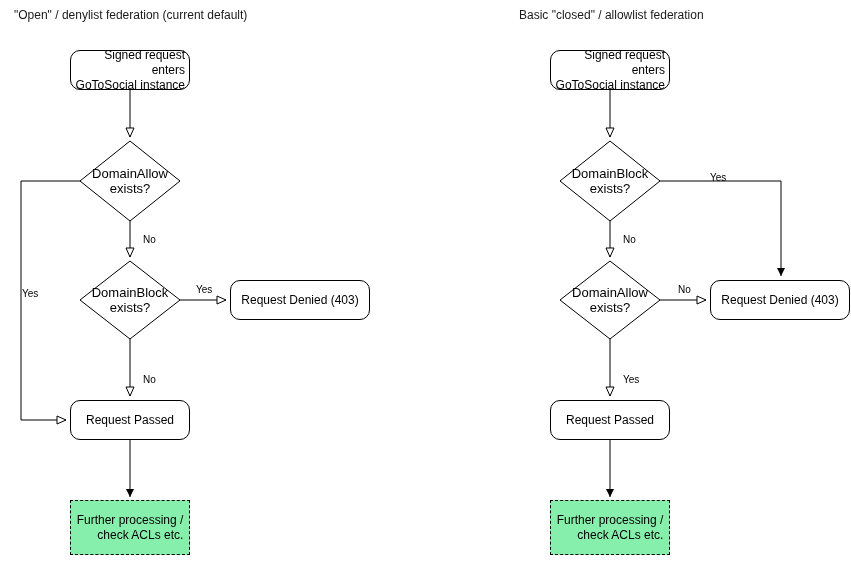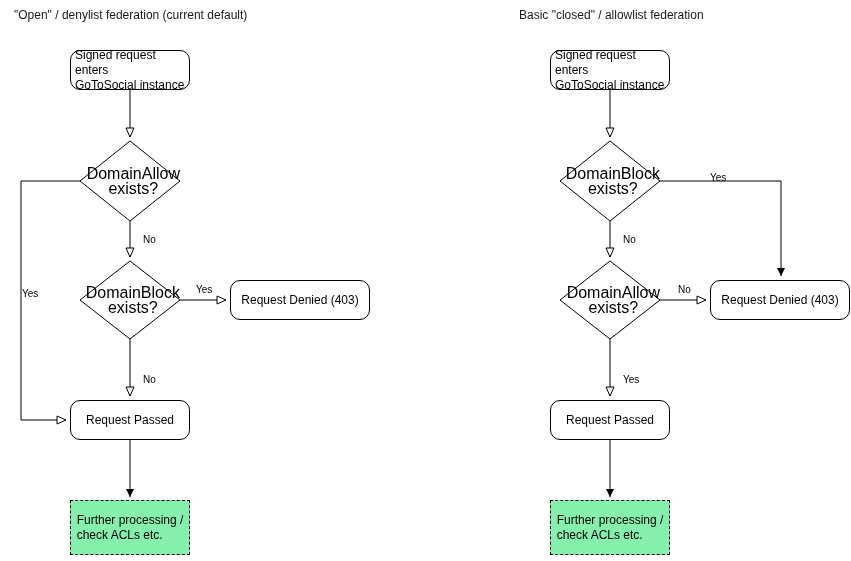--- a/index.html
+++ b/index.html
@@ -32,21 +32,21 @@
   }
   #title-left  { left: 14px;  top: 8px; }
   #title-right { left: 519px; top: 8px; }
 
   .node {
     position: absolute;
     box-sizing: border-box;
     display: flex;
     align-items: center;
     justify-content: center;
-    text-align: left;
+    text-align: right;
     font-size: 12px;
     line-height: 15px;
     color: #000000;
     font-family: "Liberation Sans", sans-serif;
   }
   .node.rounded {
     border: 1px solid #000000;
     border-radius: 10px;
     background: #ffffff;
   }
@@ -57,23 +57,23 @@
   .node .node-text {
     white-space: pre-line;
     padding: 0 4px;
   }
 
   .diamond-label {
     position: absolute;
     box-sizing: border-box;
     display: flex;
     align-items: center;
-    justify-content: flex-end;
+    justify-content: center;
     text-align: center;
-    font-size: 16px;
+    font-size: 13px;
     line-height: 15px;
     color: #000000;
     pointer-events: none;
     font-family: "Liberation Sans", sans-serif;
   }
   .diamond-label .node-text { white-space: pre-line; }
 
   .edge-label {
     position: absolute;
     font-size: 10px;

